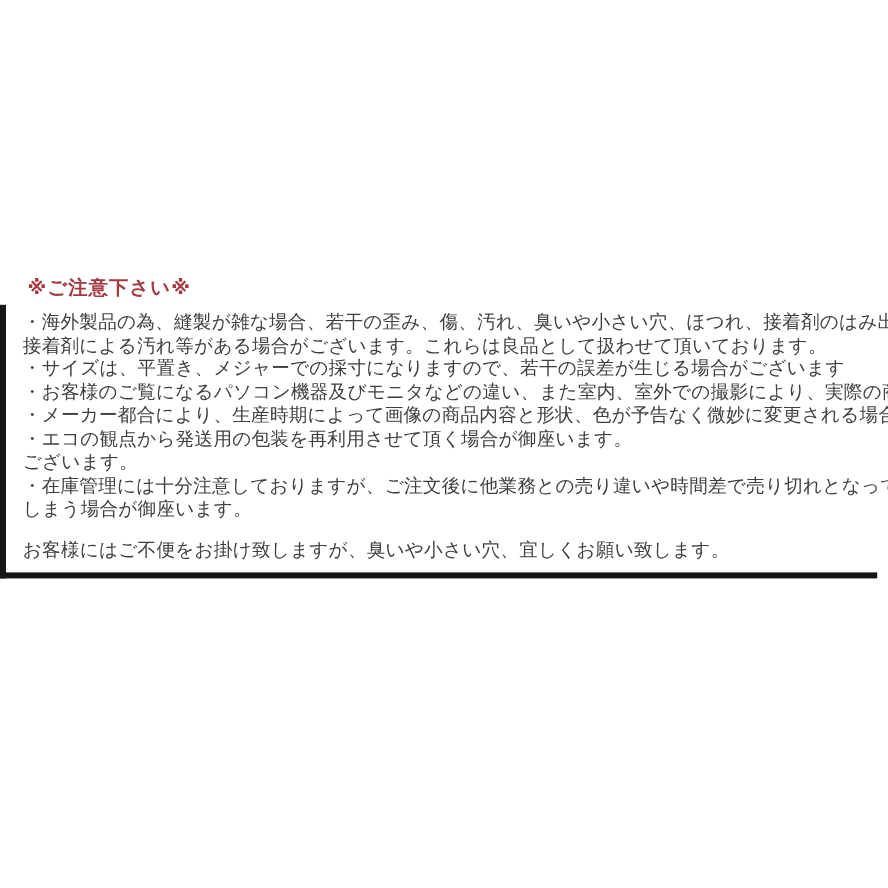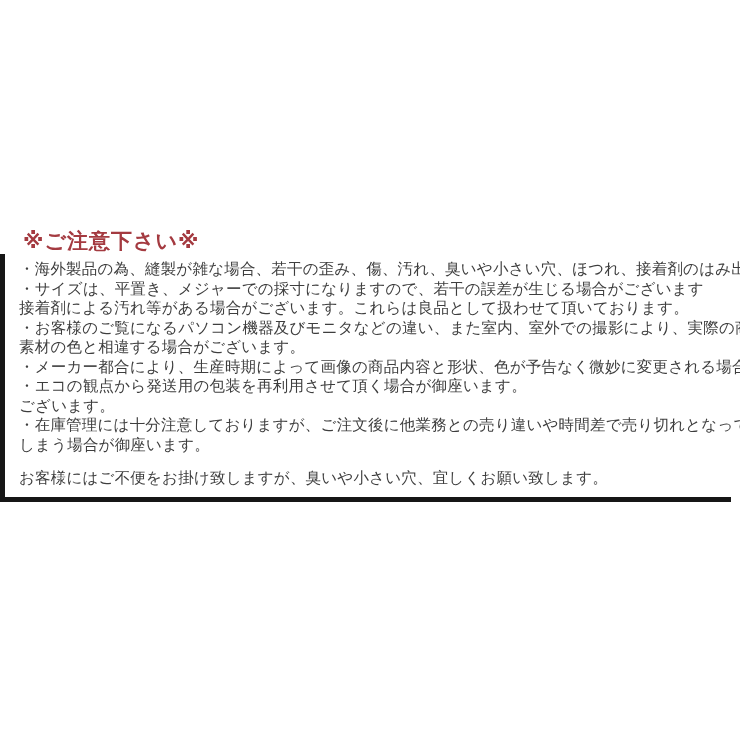--- a/index.html
+++ b/index.html
@@ -17,21 +17,21 @@
   }
   .notice {
     position: absolute;
     left: 0;
     top: 231px;
     width: 731px;
     color: #3e3e3e;
   }
   .notice-title {
     margin: 0 0 0 23px;
-    font-size: 21px;
+    font-size: 16px;
     line-height: 20px;
     font-weight: bold;
     color: #a43a40;
     letter-spacing: 1px;
   }
   .notice-body {
     margin-top: 3px;
     border-left: 5px solid #161616;
     border-bottom: 5px solid #161616;
     padding: 5px 6px 9px 14px;
@@ -48,24 +48,23 @@
   }
 </style>
 </head>
 <body>
 
 <div class="page">
   <section class="notice">
     <h2 class="notice-title">※ご注意下さい※</h2>
     <div class="notice-body">
       <p class="line">・海外製品の為、縫製が雑な場合、若干の歪み、傷、汚れ、臭いや小さい穴、ほつれ、接着剤のはみ出し、</p>
+      <p class="line">接着剤による汚れ等がある場合がございます。これらは良品として扱わせて頂いております。</p>
       <p class="line">・サイズは、平置き、メジャーでの採寸になりますので、若干の誤差が生じる場合がございます</p>
-      <p class="line">接着剤による汚れ等がある場合がございます。これらは良品として扱わせて頂いております。</p>
       <p class="line">・お客様のご覧になるパソコン機器及びモニタなどの違い、また室内、室外での撮影により、実際の商品</p>
-      <p class="line">素材の色と相違する場合がございます。</p>
       <p class="line">・メーカー都合により、生産時期によって画像の商品内容と形状、色が予告なく微妙に変更される場合が</p>
       <p class="line">・エコの観点から発送用の包装を再利用させて頂く場合が御座います。</p>
       <p class="line">ございます。</p>
       <p class="line">・在庫管理には十分注意しておりますが、ご注文後に他業務との売り違いや時間差で売り切れとなって</p>
       <p class="line">しまう場合が御座います。</p>
       <div class="blank-line"></div>
       <p class="line">お客様にはご不便をお掛け致しますが、臭いや小さい穴、宜しくお願い致します。</p>
     </div>
   </section>
 </div>

